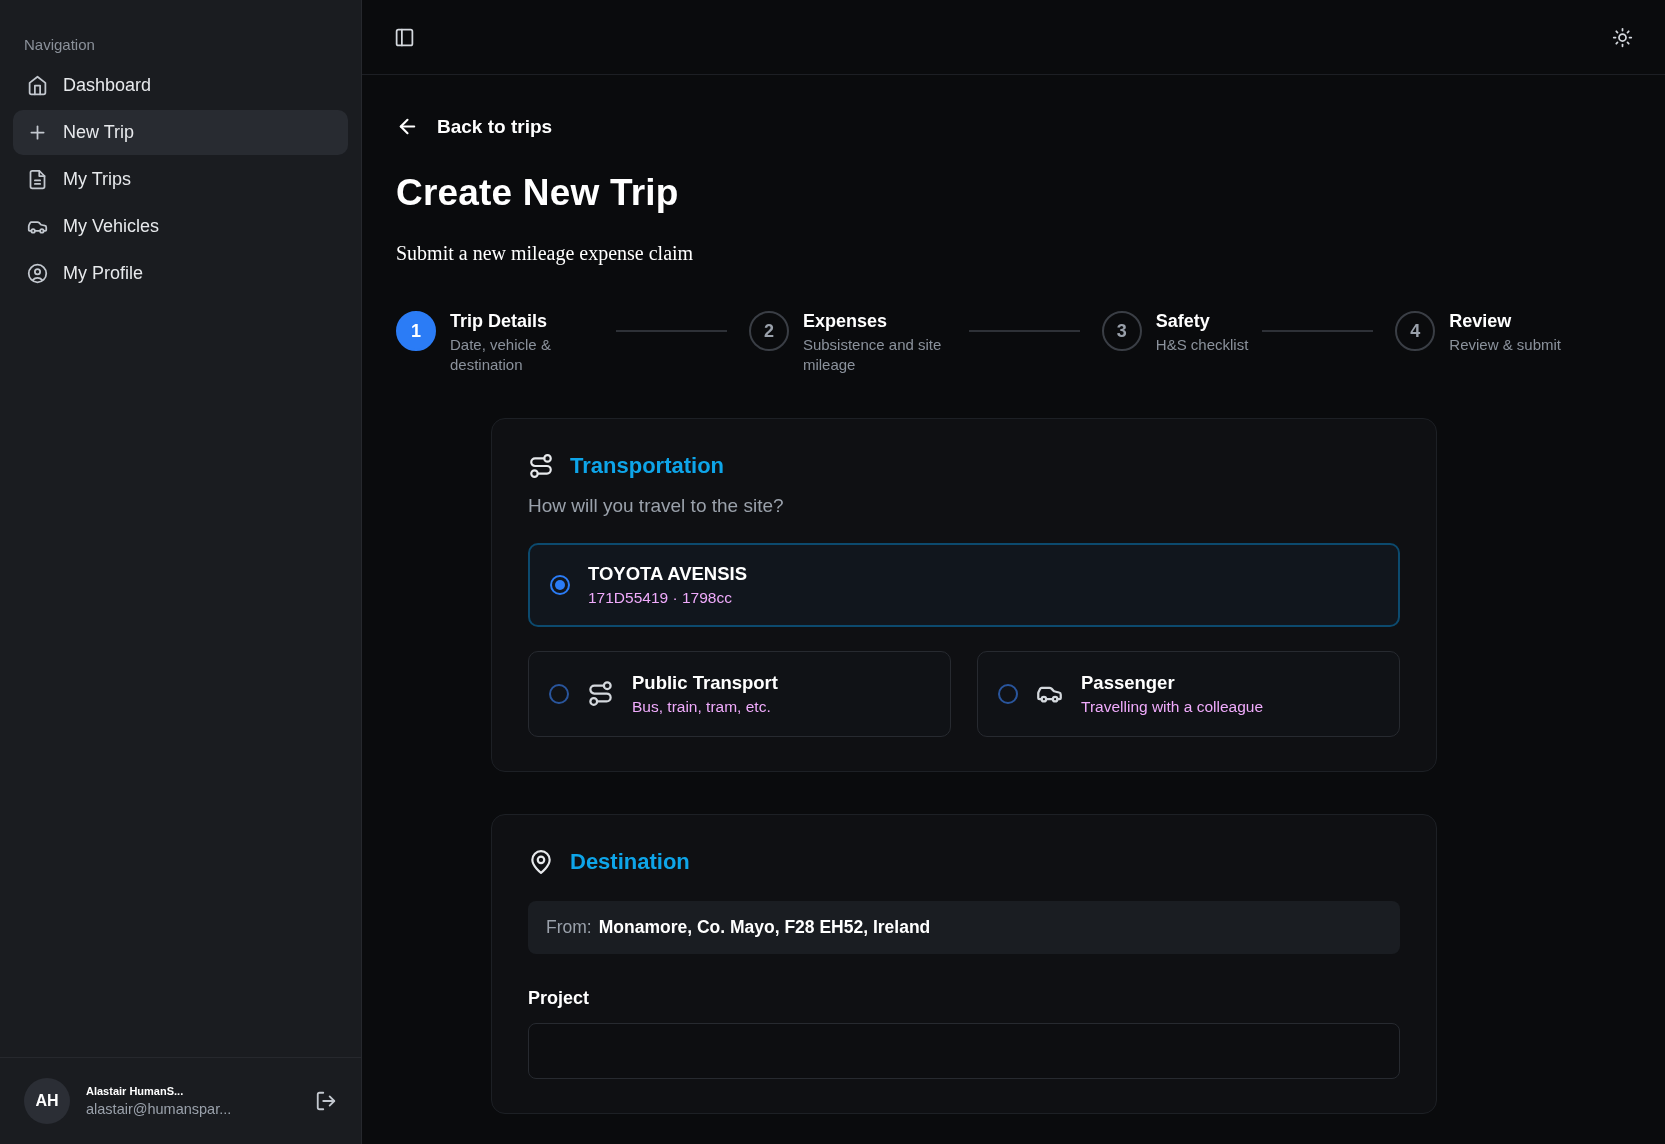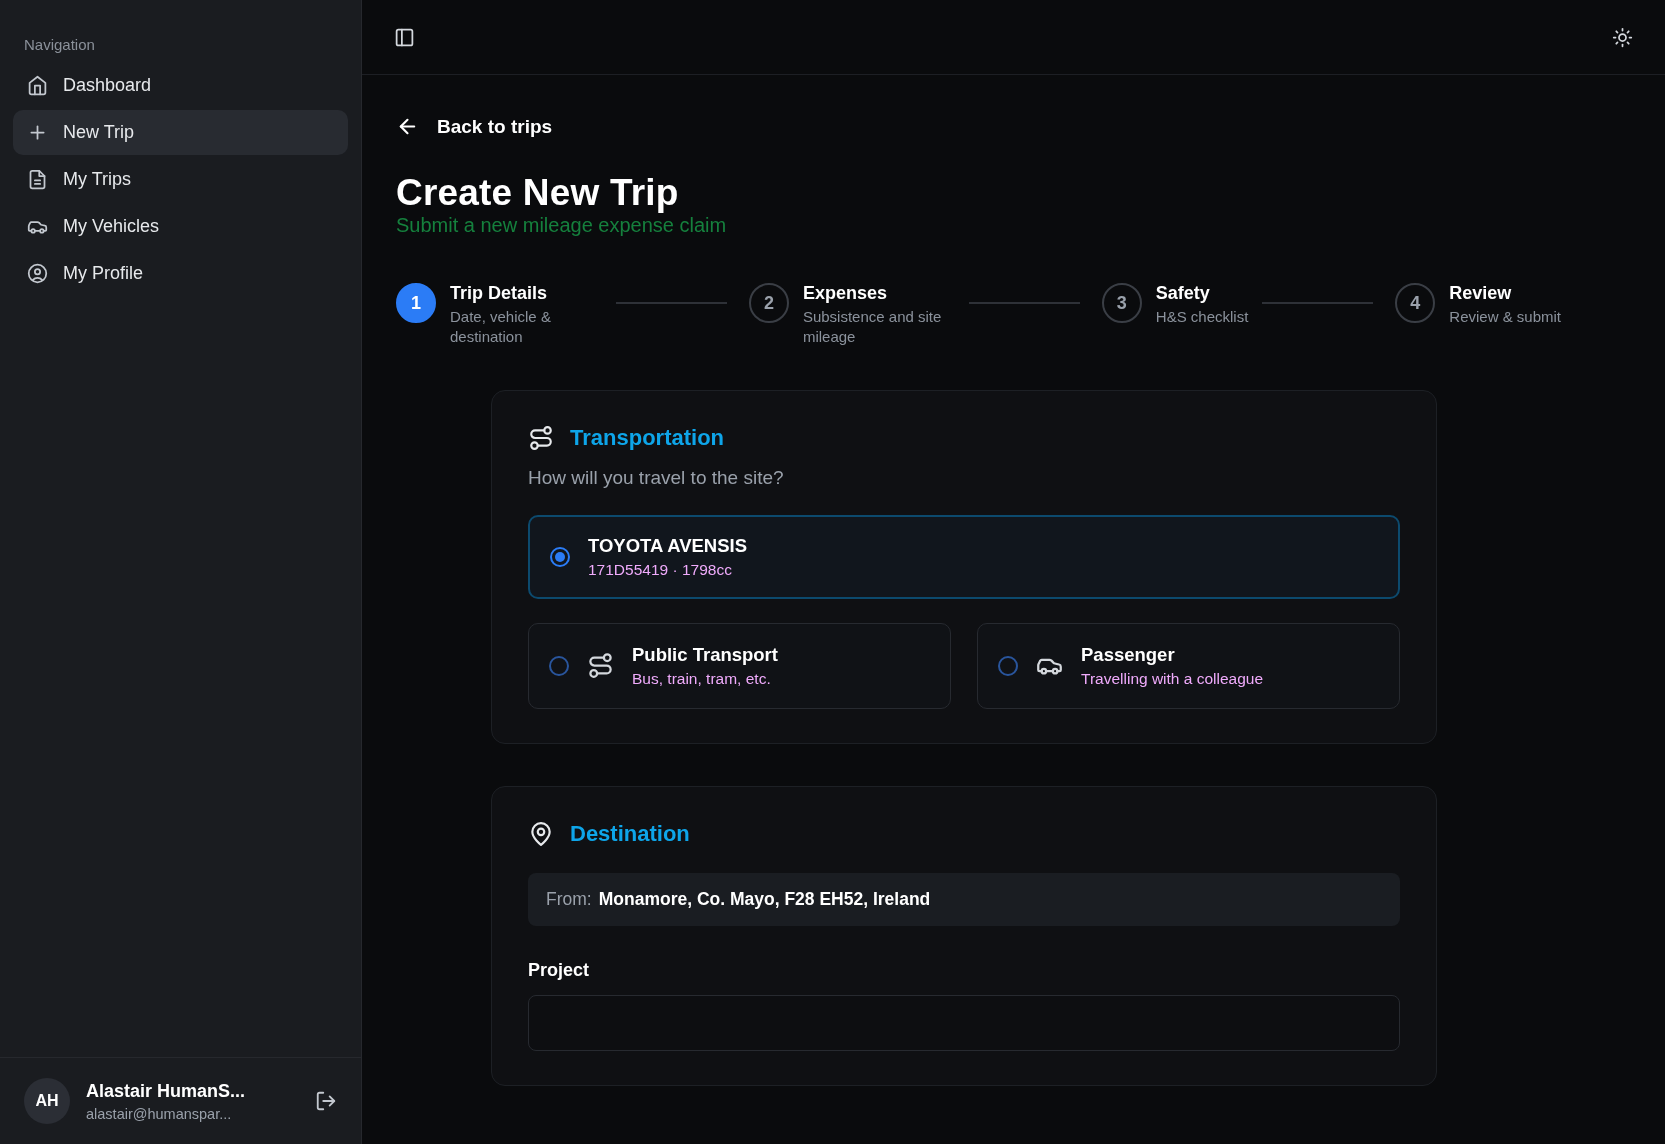--- a/index.html
+++ b/index.html
@@ -24,35 +24,35 @@
   .nav-item { display:flex; align-items:center; gap:15px; padding:12px 14px; border-radius:10px;
     font-size:18px; color:#e7e9ec; cursor:pointer; margin-bottom:2px; }
   .nav-item.active { background:#282b31; }
   .nav-item .ni { color:#c3c8cf; display:flex; }
 
   .user-box { margin-top:auto; border-top:1px solid #26282d; padding:20px 24px;
     display:flex; align-items:center; gap:16px; }
   .avatar { width:46px; height:46px; border-radius:50%; background:#2b2e35; color:#fff;
     display:grid; place-items:center; font-size:16px; font-weight:700; flex:none; }
   .user-meta { flex:1; min-width:0; }
-  .user-name { font-size:18px; font-weight:700; color:#fff; white-space:nowrap; overflow:hidden; }
+  .user-name { font-size:11px; font-weight:700; color:#fff; white-space:nowrap; overflow:hidden; }
   .user-email { font-size:14.5px; color:#9aa1ab; margin-top:4px; white-space:nowrap; overflow:hidden; }
   .logout { color:#c3c8cf; cursor:pointer; display:flex; }
 
   
   .main { flex:1; display:flex; flex-direction:column; min-width:0; background:#0a0b0d; }
   .topbar { height:75px; flex:none; border-bottom:1px solid #1d1f24; display:flex;
     align-items:center; justify-content:space-between; padding:0 32px; }
   .icon-btn { color:#d4d8dd; cursor:pointer; display:flex; }
 
   .content { flex:1; overflow:hidden; padding:40px 34px 0 34px; }
   .back-row { display:flex; align-items:center; gap:18px; cursor:pointer; width:fit-content; }
   .back-row .txt { font-size:19px; font-weight:600; color:#fff; }
   h1.page-title { font-size:37px; font-weight:700; color:#fff; margin-top:34px; letter-spacing:.2px; }
-  .page-sub { font-size:20px; color:#15803d; margin-top:0; }
+  .page-sub { font-size:20px; color:#ffffff; margin-top:28px;font-family:Liberation Serif, serif; }
 
   
   .stepper { display:flex; margin-top:46px; width:1165px; }
   .step { display:flex; gap:14px; flex:none; cursor:pointer; }
   .step-circle { width:40px; height:40px; border-radius:50%; flex:none; display:grid;
     place-items:center; font-size:18px; font-weight:600; color:#9aa1ab;
     border:2px solid #3a3e45; background:transparent; }
   .step.active .step-circle { background:#2b7cf6; border-color:#2b7cf6; color:#fff; }
   .step-text { max-width:152px; }
   .step-title { font-size:18px; font-weight:600; color:#fff; }

